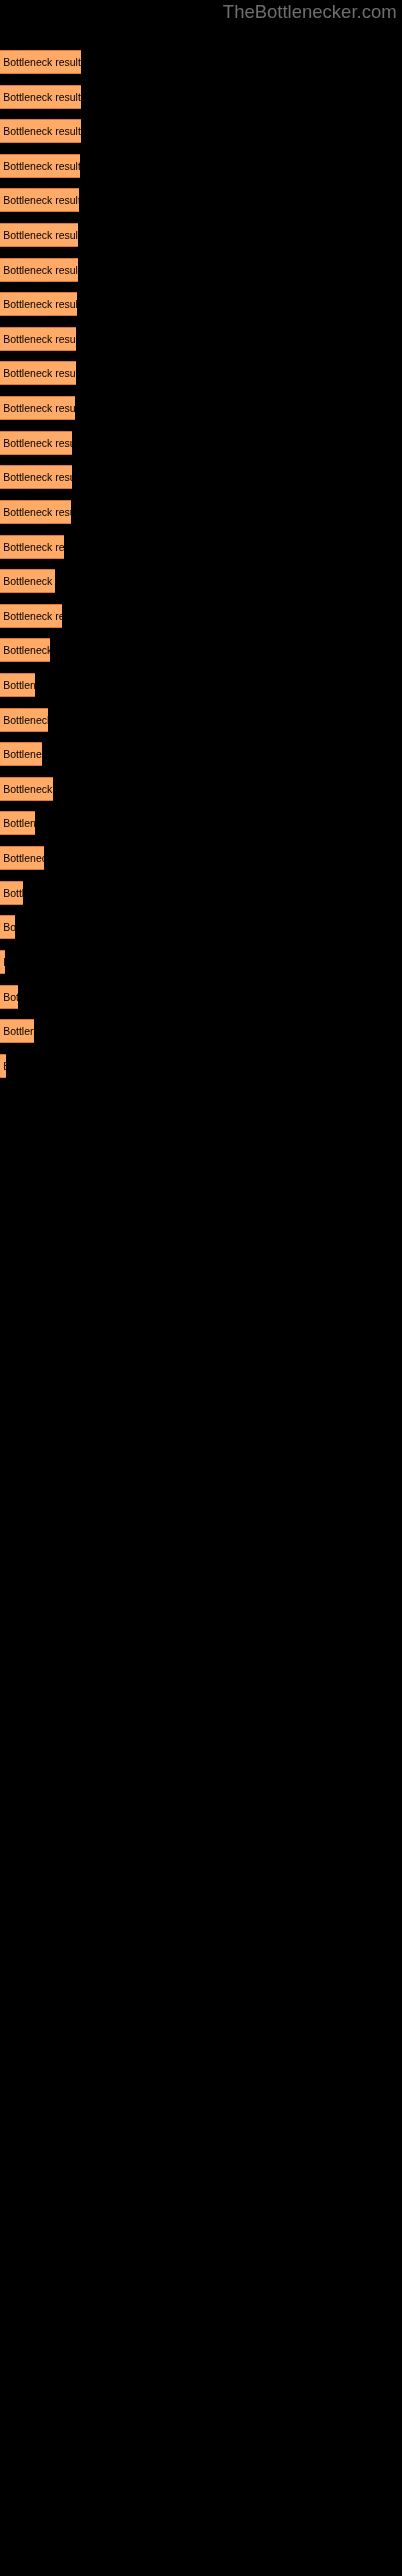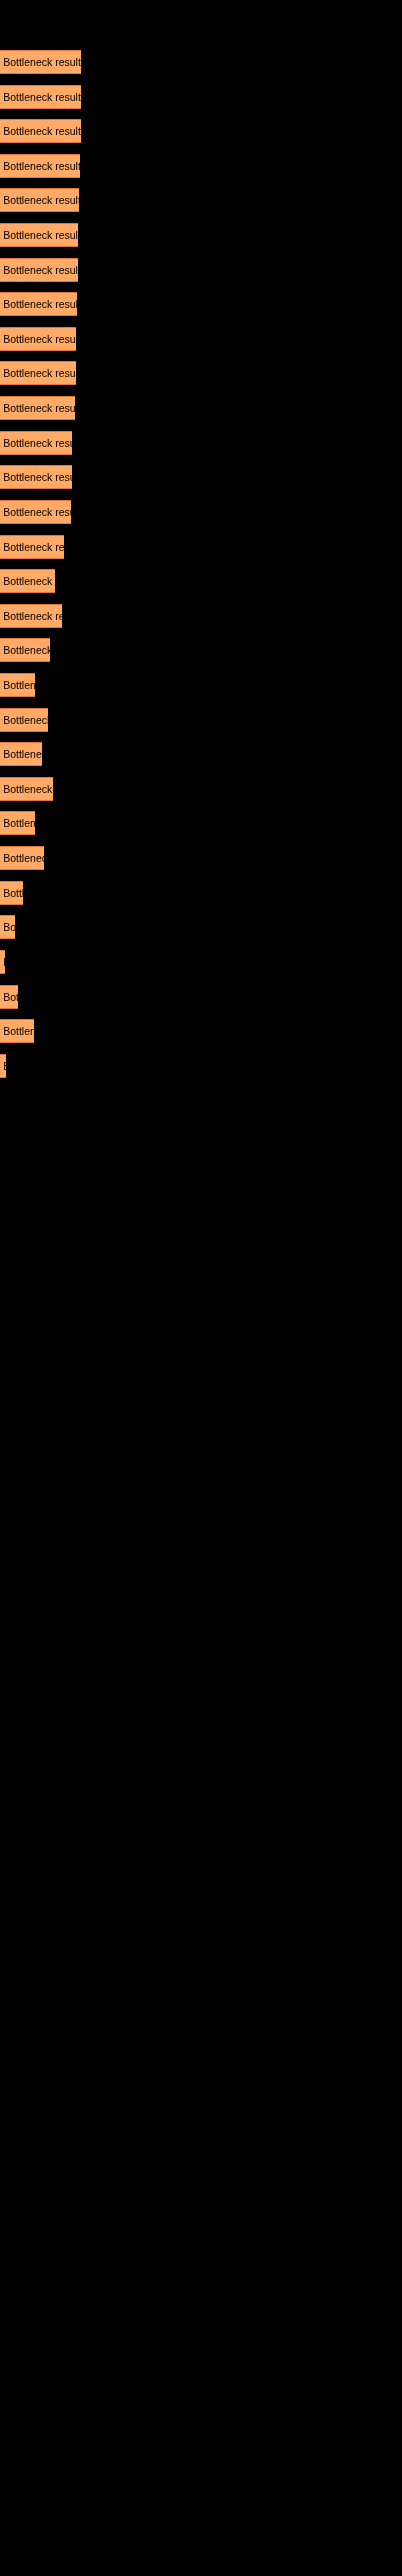--- a/index.html
+++ b/index.html
@@ -78,20 +78,21 @@
     white-space: nowrap;
     font-family: "Liberation Sans", sans-serif;
     pointer-events: none;
   }
 </style>
 </head>
 <body>
 
 <div id="page">
 
+  <div class="watermark">TheBottlenecker.com</div>
 
   <div class="plot" id="plot-area">
       <div class="bar-row" style="top: 50px; width: 403px;">
         <div class="bar" title="Bottleneck result" style="width: 81px;">
           <span class="bar-label">Bottleneck result</span>
         </div>
       </div>
       <div class="bar-row" style="top: 85px; width: 403px;">
         <div class="bar" title="Bottleneck result" style="width: 81px;">
           <span class="bar-label">Bottleneck result</span>

